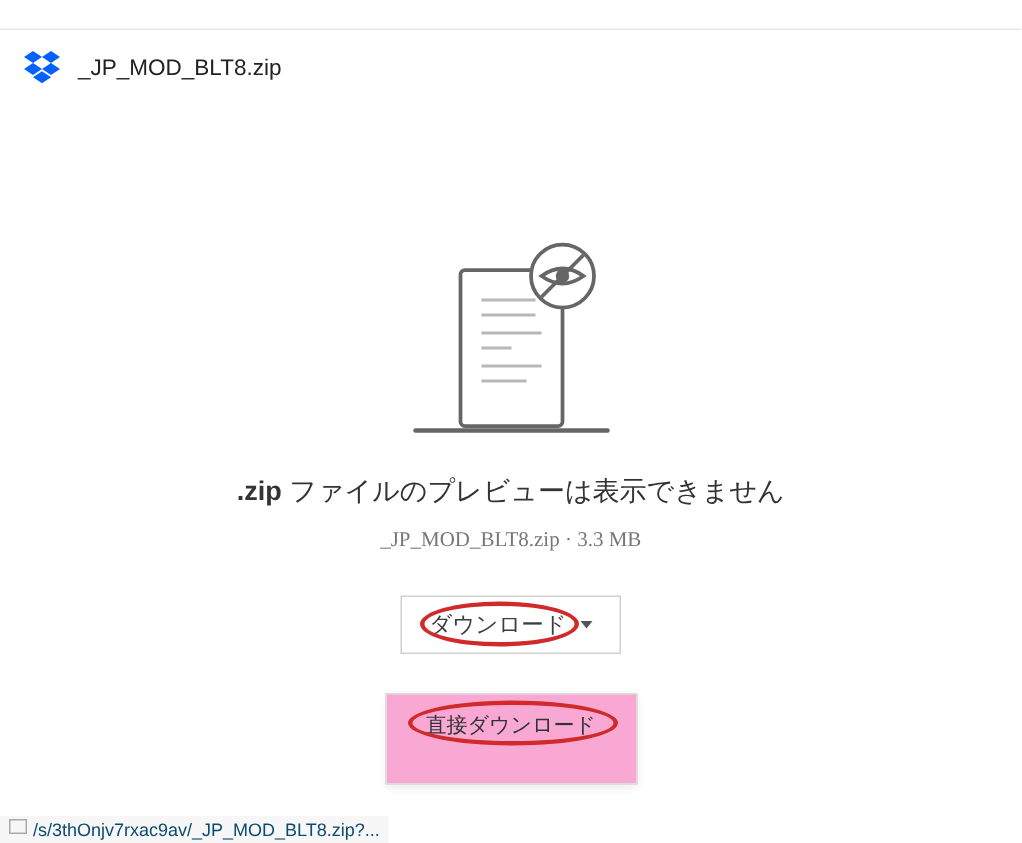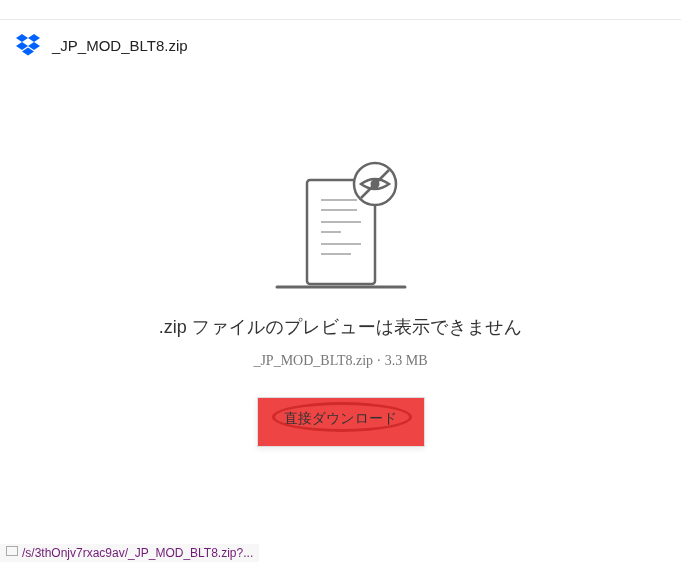--- a/index.html
+++ b/index.html
@@ -40,21 +40,21 @@
     height: 135px;
     margin-bottom: 18px;
   }
   .doc-icon svg { display: block; margin: 0 auto; }
   .preview-msg {
     font-size: 18px;
     color: #333;
     margin-top: 6px;
     margin-bottom: 14px;
   }
-  .preview-msg .ext { font-weight: 400; text-align: right; }
+  .preview-msg .ext { font-weight: 700; text-align: right; }
   .file-meta {
     font-size: 14px;
     color: #777;
     margin-bottom: 28px;
     font-family: Liberation Serif, serif;
   }
   .download-btn-wrap { position: relative; margin-bottom: 26px; }
   .download-btn {
     display: flex;
     align-items: center;
@@ -68,25 +68,25 @@
     font-family: inherit;
   }
   .caret-down {
     width: 0; height: 0;
     border-left: 4px solid transparent;
     border-right: 4px solid transparent;
     border-top: 5px solid #555;
     margin-left: 3px;
   }
   .dropdown {
-    background: #ef4444;
+    background: #f9a8d4;
     border: 1px solid #ddd;
     width: 168px;
     box-shadow: 0 2px 6px rgba(0,0,0,0.08);
-    padding-bottom: 10px;
+    padding-bottom: 21px;
   }
   .dropdown-item {
     padding: 12px 8px 8px 8px;
     font-size: 14px;
     color: #333;
     text-align: center;
     cursor: pointer;
     position: relative;
   }
   .red-ellipse {
@@ -94,21 +94,21 @@
     border: 3px solid #d12a2a;
     border-radius: 50%;
     pointer-events: none;
   }
   .ell1 { width: 106px; height: 30px; top: 4px; left: 13px; }
   .ell2 { width: 140px; height: 30px; top: 4px; left: 14px; }
   .bottom-left {
     position: absolute;
     bottom: 0; left: 0;
     background: #f7f7f7;
-    color: #701a75;
+    color: #0c4a6e;
     font-size: 12px;
     padding: 2px 6px;
     display: flex;
     align-items: flex-start;
     gap: 4px;
   }
   .window-icon {
     width: 12px; height: 10px;
     border: 1px solid #aaa;
   }
@@ -155,20 +155,27 @@
   </div>
 
   <div class="preview-msg">
     <span class="ext">.zip</span><span> ファイルのプレビューは表示できません</span>
   </div>
 
   <div class="file-meta">
     <span>_JP_MOD_BLT8.zip</span><span> · </span><span>3.3 MB</span>
   </div>
 
+  <div class="download-btn-wrap">
+    <button class="download-btn">
+      <span>ダウンロード</span>
+      <span class="caret-down"></span>
+    </button>
+    <span class="red-ellipse ell1"></span>
+  </div>
 
   <div class="dropdown">
     <div class="dropdown-item">
       <span>直接ダウンロード</span>
       <span class="red-ellipse ell2"></span>
     </div>
   </div>
 
 </div>
 

